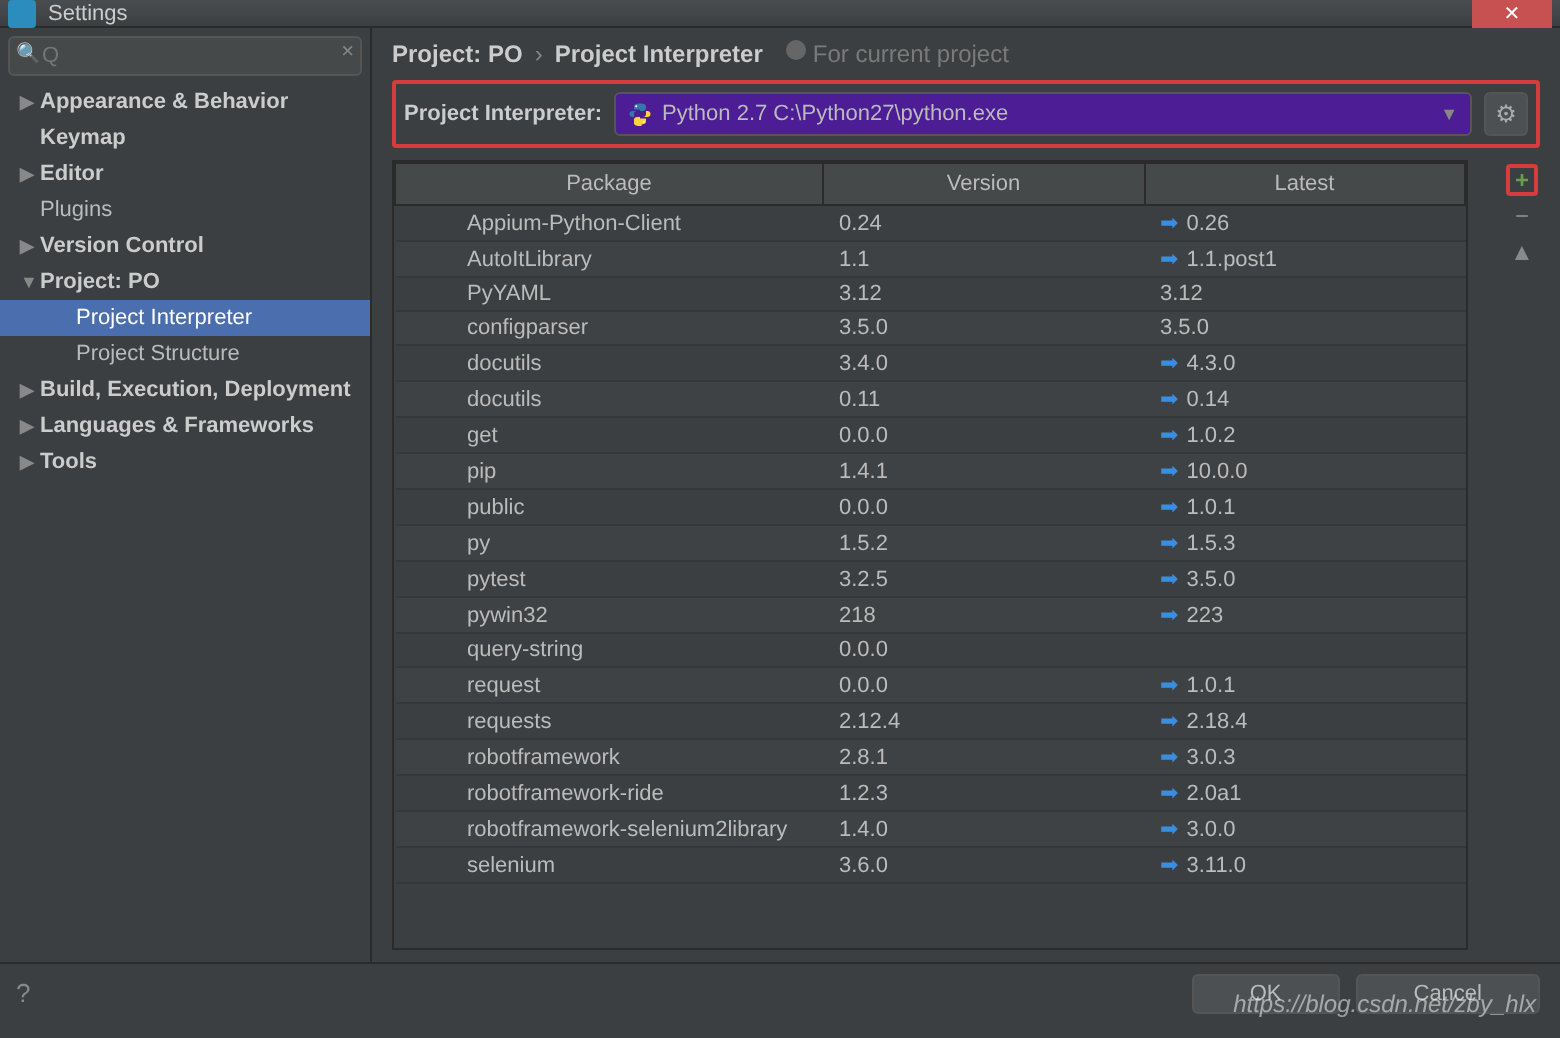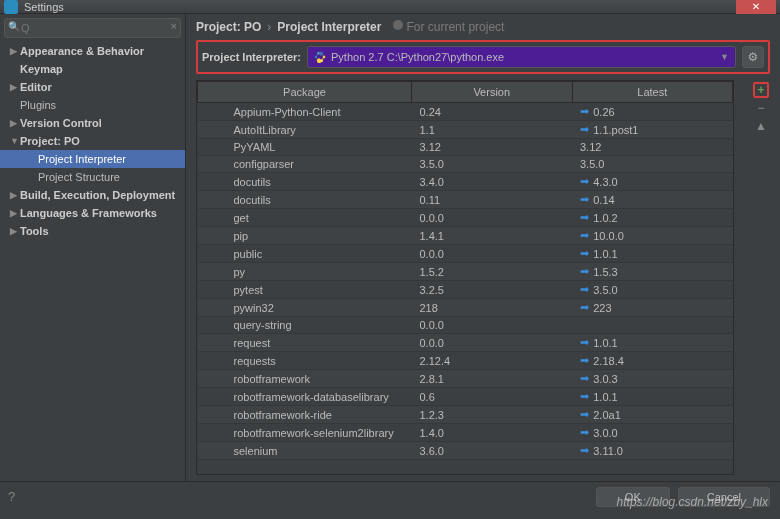--- a/index.html
+++ b/index.html
@@ -318,30 +318,20 @@
                 <td>robotframework</td>
                 <td>2.8.1</td>
                 <td>
                   <span class="latest-cell">
                     <span class="up-arrow">➡</span>
                     <span>3.0.3</span>
                   </span>
                 </td>
               </tr>
               <tr>
-                <td>robotframework-databaselibrary</td>
-                <td>0.6</td>
-                <td>
-                  <span class="latest-cell">
-                    <span class="up-arrow">➡</span>
-                    <span>1.0.1</span>
-                  </span>
-                </td>
-              </tr>
-              <tr>
                 <td>robotframework-ride</td>
                 <td>1.2.3</td>
                 <td>
                   <span class="latest-cell">
                     <span class="up-arrow">➡</span>
                     <span>2.0a1</span>
                   </span>
                 </td>
               </tr>
               <tr>

